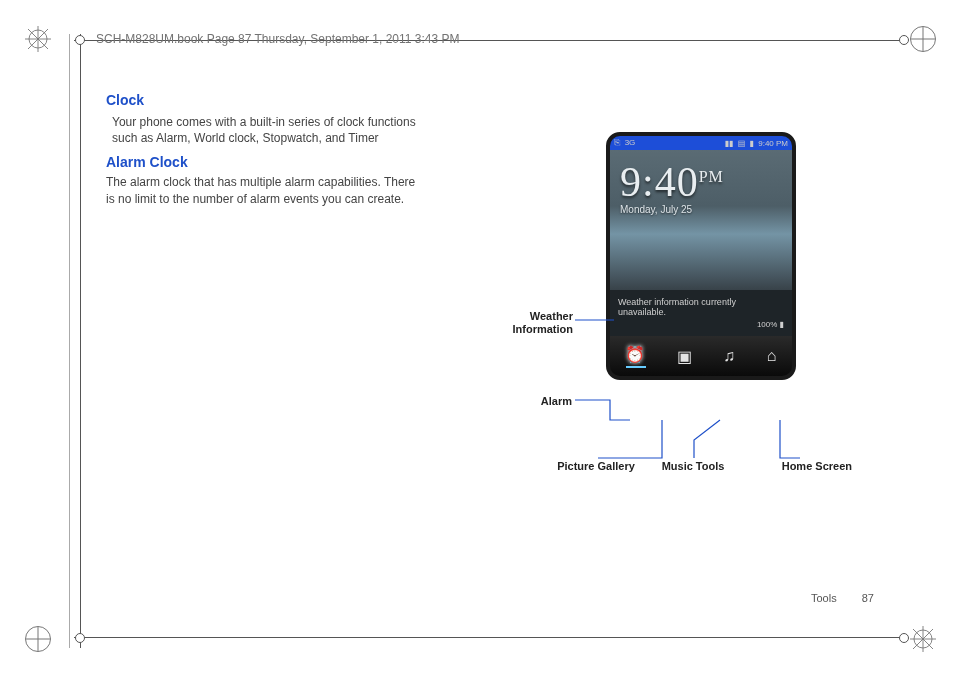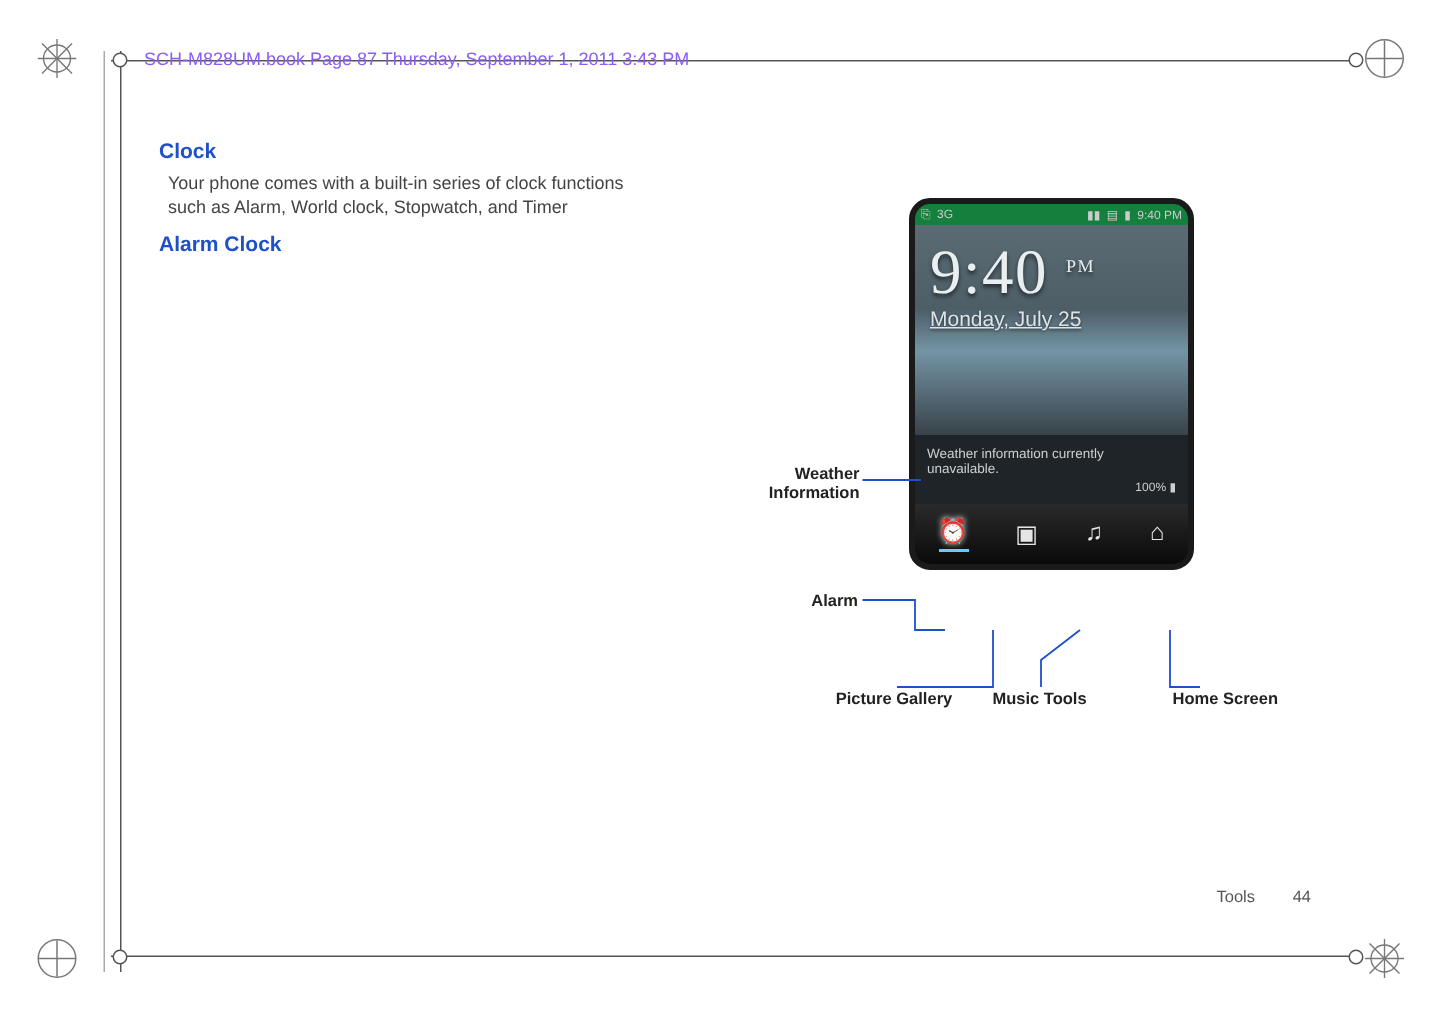--- a/index.html
+++ b/index.html
@@ -19,44 +19,44 @@
 
   .crop-hline { position:absolute; height:1px; background:#555; }
   .crop-vline { position:absolute; width:1px; background:#555; }
   .crop-dot   { position:absolute; width:10px; height:10px; border:1px solid #555; border-radius:50%; background:#fff; }
   .h-top    { top:40px; left:74px; right:50px; }
   .h-bot    { bottom:44px; left:74px; right:50px; }
   .v-left   { left:80px; top:34px; bottom:34px; }
   .v-left2  { left:69px; top:34px; bottom:34px; opacity:.5;}
   .dot      { transform:translate(-50%,-50%); }
 
-  .header-text { position:absolute; top:32px; left:96px; font-size:12px; color:#8b5cf6; }
+  .header-text { position:absolute; top:32px; left:96px; font-size:12px; color:#737373; }
 
   
   .col-left { position:absolute; top:92px; left:106px; width:320px; }
   .h-clock   { color:#1e50c9; font-weight:bold; font-size:14px; margin-bottom:6px; }
   .h-alarm   { color:#1e50c9; font-weight:bold; font-size:14px; margin:8px 0 4px; }
   .body      { font-size:12px; color:#444; line-height:1.35; }
   .step      { font-size:12px; color:#444; line-height:1.9; text-indent:-26px; padding-left:26px; margin-top:6px;}
   .step .num { color:#1e50c9; font-weight:bold; margin-right:6px; }
   .iconbox   { display:inline-block; vertical-align:middle; border:1px solid #555; border-radius:3px; padding:1px 4px; font-size:10px; background:#f6f6f6; margin:0 2px; min-width:22px; text-align:center;}
 
   .footer { position:absolute; bottom:78px; right:80px; font-size:11px; color:#555; }
   .footer .pn { margin-left:22px; }
 
   
   .phone-wrap { position:absolute; top:132px; left:606px; width:190px; }
   .phone { width:190px; border:4px solid #1a1a1a; border-radius:14px; background:#1a1a1a; overflow:hidden; }
-  .statusbar { height:14px; background:#15803d; color:#ccc; font-size:8px; display:flex; justify-content:space-between; align-items:center; padding:0 4px;gap:32px; }
+  .statusbar { height:14px; background:#1d4ed8; color:#ccc; font-size:8px; display:flex; justify-content:space-between; align-items:center; padding:0 4px;gap:32px; }
   .status-left span { margin-right:2px; }
   .status-right span { margin-left:2px; }
   .clockface { height:140px; background:linear-gradient(#5a6b74 0%, #4d5e67 40%, #7494a5 60%, #384249 100%); color:#e9eef1; padding:8px 10px; position:relative;}
   .bigtime { font-family: Georgia, 'Times New Roman', serif; font-size:42px; font-weight:500; letter-spacing:1px; text-shadow:0 2px 3px rgba(0,0,0,.6);}
-  .bigtime .ampm { font-size:12px; vertical-align:14px; margin-left:12px;}
-  .dateline { font-size:14px; margin-top:-2px; color:#dde4e8; text-shadow:0 1px 2px rgba(0,0,0,.6);text-decoration:underline;}
+  .bigtime .ampm { font-size:16px; vertical-align:14px; margin-left:0;}
+  .dateline { font-size:10px; margin-top:-2px; color:#dde4e8; text-shadow:0 1px 2px rgba(0,0,0,.6);}
   .weatherbox { height:46px; background:#1e2428; color:#cfcfcf; font-size:9px; padding:5px 8px; display:flex; flex-direction:column; justify-content:center; gap:3px;}
   .weatherbox .batt { align-self:flex-end; font-size:8px; }
   .dock { height:40px; background:linear-gradient(#2a2a2a,#0a0a0a); display:flex; justify-content:space-around; align-items:center; }
   .dock .d { color:#e5e5e5; font-size:16px; }
   .dock .d.active { color:#fff; text-shadow:0 0 4px #fff; border-bottom:2px solid #6cf; padding-bottom:2px;}
 
   
   .callout { position:absolute; font-size:11px; font-weight:bold; color:#222; text-align:right; }
   .callout.left { text-align:right; }
   .leader { position:absolute; stroke:#1e50c9; stroke-width:1.2; fill:none; }
@@ -103,20 +103,21 @@
 <div class="crop-dot dot" style="top:40px; left:904px;"></div>
 <div class="crop-dot dot" style="top:638px; left:80px;"></div>
 <div class="crop-dot dot" style="top:638px; left:904px;"></div>
 
 <div class="header-text">SCH-M828UM.book  Page 87  Thursday, September 1, 2011  3:43 PM</div>
 
 <div class="col-left">
   <div class="h-clock">Clock</div>
   <div class="body" style="padding-left:6px;">Your phone comes with a built-in series of clock functions such as Alarm, World clock, Stopwatch, and Timer</div>
   <div class="h-alarm">Alarm Clock</div>
+  <div class="body">The alarm clock that has multiple alarm capabilities. There is no limit to the number of alarm events you can create.</div>
 </div>
 
 <div class="phone-wrap">
   <div class="phone">
     <div class="statusbar">
       <div class="status-left">
         <span>⎘</span>
         <span>3G</span>
       </div>
       <div class="status-right">
@@ -157,14 +158,14 @@
 <svg class="leader" style="position:absolute; top:0; left:0; width:954px; height:682px; pointer-events:none;">
   <path d="M575 320 L614 320"></path>
   <path d="M575 400 L610 400 L610 420 L630 420"></path>
   <path d="M598 458 L662 458 L662 420"></path>
   <path d="M694 458 L694 440 L720 420"></path>
   <path d="M800 458 L780 458 L780 420"></path>
 </svg>
 
 <div class="footer">
   <span>Tools</span>
-  <span class="pn">44</span>
+  <span class="pn">87</span>
 </div>
 
 </body></html>

